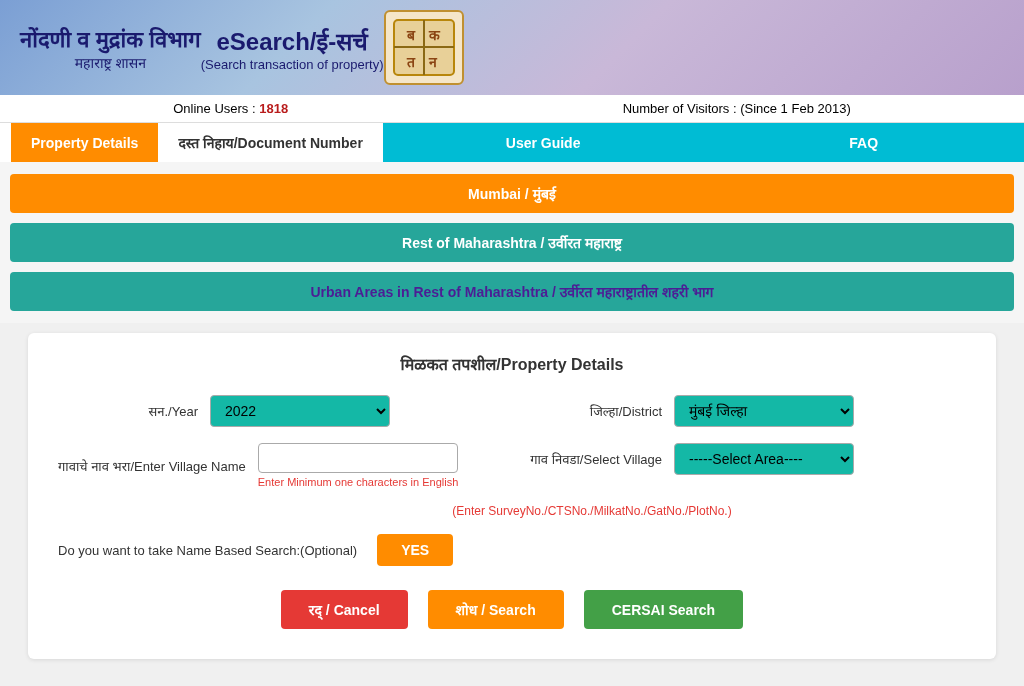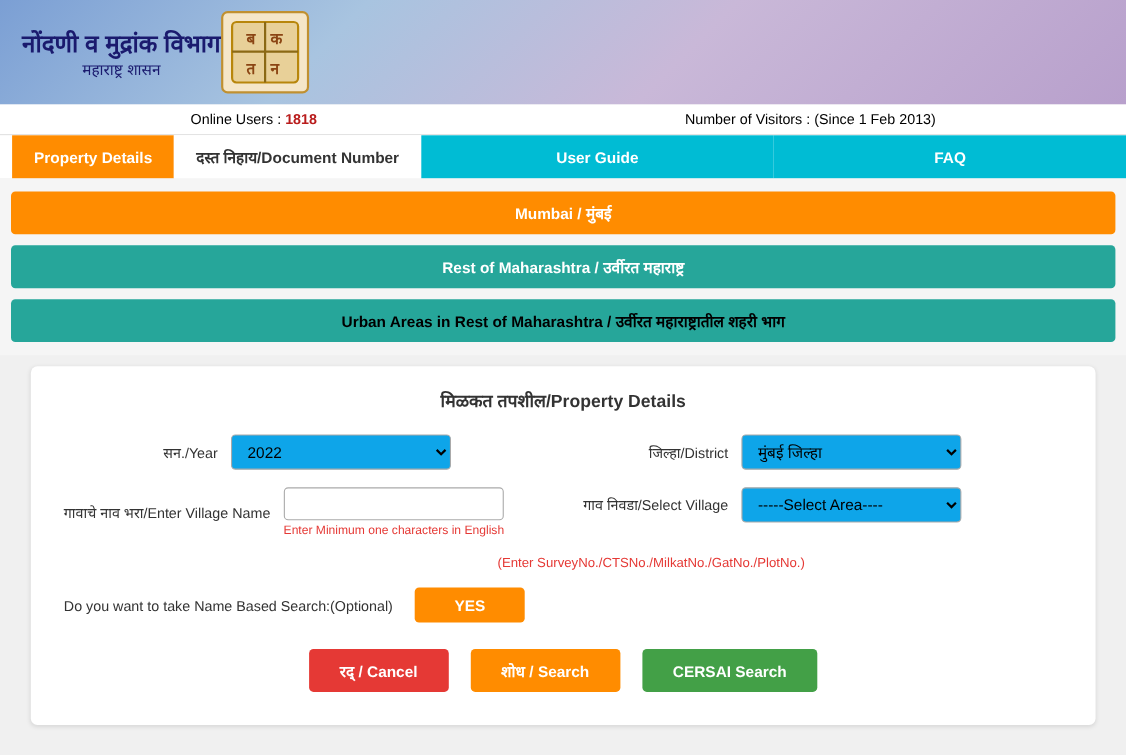--- a/index.html
+++ b/index.html
@@ -104,21 +104,21 @@
     .region-tab.orange {
       background: #ff8c00;
       color: #fff;
     }
     .region-tab.teal {
       background: #26a69a;
       color: #fff;
     }
     .region-tab.teal-dark {
       background: #26a69a;
-      color: #000000;
+      color: #4c1d95;
       flex: 1;
     }
 
     
     .form-container {
       background: #fff;
       margin: 10px 28px;
       border-radius: 6px;
       padding: 20px 30px 30px;
       box-shadow: 0 1px 4px rgba(0,0,0,0.1);
@@ -152,22 +152,22 @@
       text-align: right;
     }
     .form-control {
       border: 1px solid #aaa;
       border-radius: 4px;
       padding: 6px 10px;
       font-size: 14px;
       width: 180px;
     }
     select.form-control {
-      width: 200px;
-      background: #0ea5e9;
+      width: 180px;
+      background: #14b8a6;
     }
     input.form-control {
       background: #fff;
     }
 
     
     .village-input-wrap {
       display: flex;
       flex-direction: column;
     }
@@ -218,21 +218,21 @@
       font-size: 13px;
       color: #333;
       min-width: 220px;
       text-align: right;
     }
     .btn-yes {
       background: #ff8c00;
       color: #fff;
       border: none;
       border-radius: 4px;
-      padding: 8px 36px;
+      padding: 8px 24px;
       font-size: 14px;
       font-weight: bold;
       cursor: pointer;
     }
 
     
     .action-row {
       display: flex;
       justify-content: center;
       gap: 20px;
@@ -282,20 +282,24 @@
       overflow: hidden;
     }
   </style>
 </head>
 <body>
 
 <div class="header">
   <div class="header-left">
     <div class="title-main">नोंदणी व मुद्रांक विभाग</div>
     <div class="title-sub">महाराष्ट्र शासन</div>
+  </div>
+  <div class="header-center">
+    <div class="esearch-title">eSearch/ई-सर्च</div>
+    <div class="esearch-sub">(Search transaction of property)</div>
   </div>
   <div class="logo-box">
     <svg width="70" height="65" viewBox="0 0 70 65">
       <rect x="5" y="5" width="60" height="55" rx="4" fill="#e8d098" stroke="#b8860b" stroke-width="2"></rect>
       <line x1="35" y1="5" x2="35" y2="60" stroke="#8b6914" stroke-width="2"></line>
       <line x1="5" y1="32" x2="65" y2="32" stroke="#8b6914" stroke-width="2"></line>
       <text x="18" y="25" font-size="14" font-weight="bold" fill="#8b4513" font-family="serif">ब</text>
       <text x="40" y="25" font-size="14" font-weight="bold" fill="#8b4513" font-family="serif">क</text>
       <text x="18" y="52" font-size="14" font-weight="bold" fill="#8b4513" font-family="serif">त</text>
       <text x="40" y="52" font-size="14" font-weight="bold" fill="#8b4513" font-family="serif">न</text>

